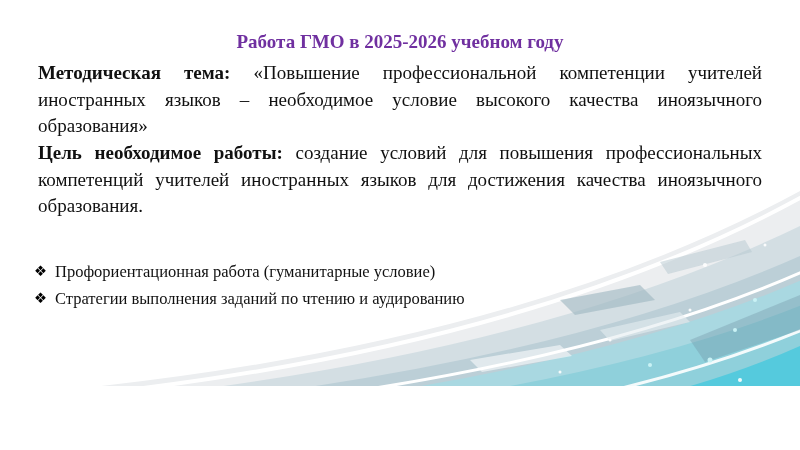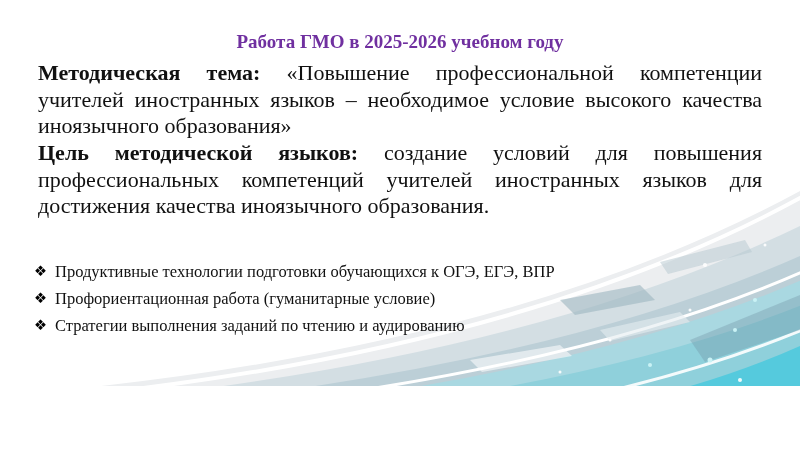--- a/index.html
+++ b/index.html
@@ -32,21 +32,21 @@
     text-align: center;
     font-size: 19px;
     font-weight: bold;
     color: var(--title-color, #7030A0);
     margin: 0;
   }
   .para {
     position: absolute;
     left: 38px; right: 38px;
     margin: 0;
-    font-size: 22px;
+    font-size: 19px;
     line-height: 26.5px;
     color: var(--body-color, #111111);
     text-align: justify;
     text-align-last: left;
   }
   .para b { font-weight: bold; }
   .para-1 { top: 60px; }
   .para-2 { top: 140px; }
   .heading {
     position: absolute;
@@ -136,24 +136,23 @@
     </g>
   </svg>
 
   <div class="content">
 
     <h1 class="title">Работа ГМО в 2025-2026 учебном году</h1>
 
     <p class="para para-1"><b>Методическая тема:</b>
 <span>«Повышение профессиональной компетенции учителей иностранных языков – необходимое условие высокого качества иноязычного образования»</span></p>
 
-    <p class="para para-2"><b>Цель методической языков:</b>
+    <p class="para para-2"><b>Цель необходимое работы:</b>
 <span>создание условий для повышения профессиональных компетенций учителей иностранных языков для достижения качества иноязычного образования.</span></p>
 
 
     <ul class="bullets">
-      <li><span class="bullet-marker">❖</span><span>Продуктивные технологии подготовки обучающихся к ОГЭ, ЕГЭ, ВПР</span></li>
       <li><span class="bullet-marker">❖</span><span>Профориентационная работа (гуманитарные условие)</span></li>
       <li><span class="bullet-marker">❖</span><span>Стратегии выполнения заданий по чтению и аудированию</span></li>
     </ul>
 
   </div>
 </div>
 
 </body></html>

